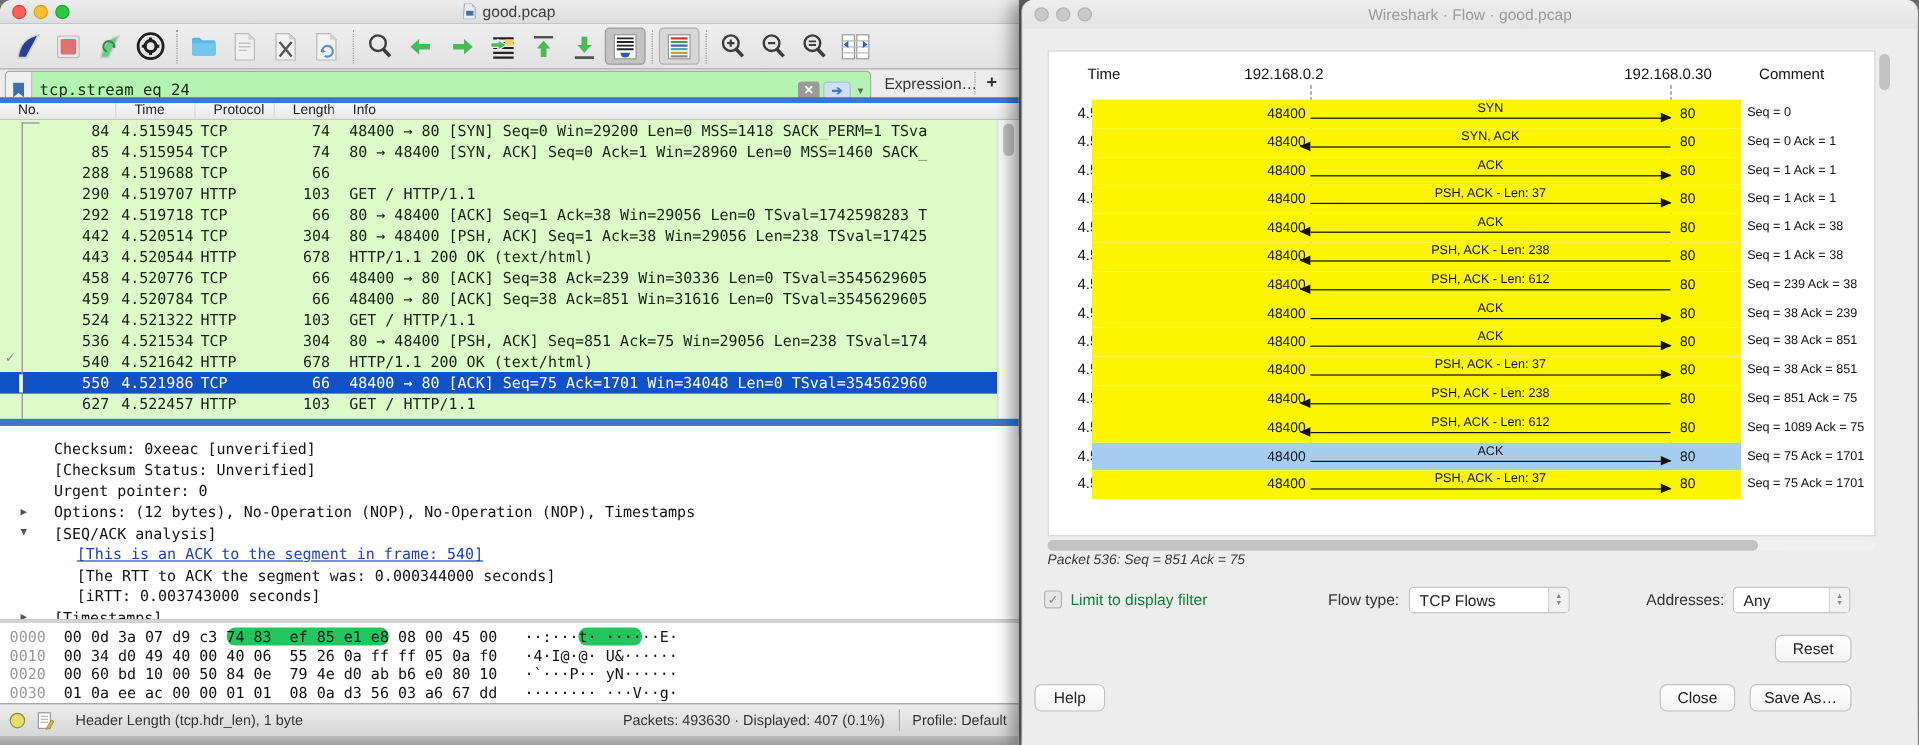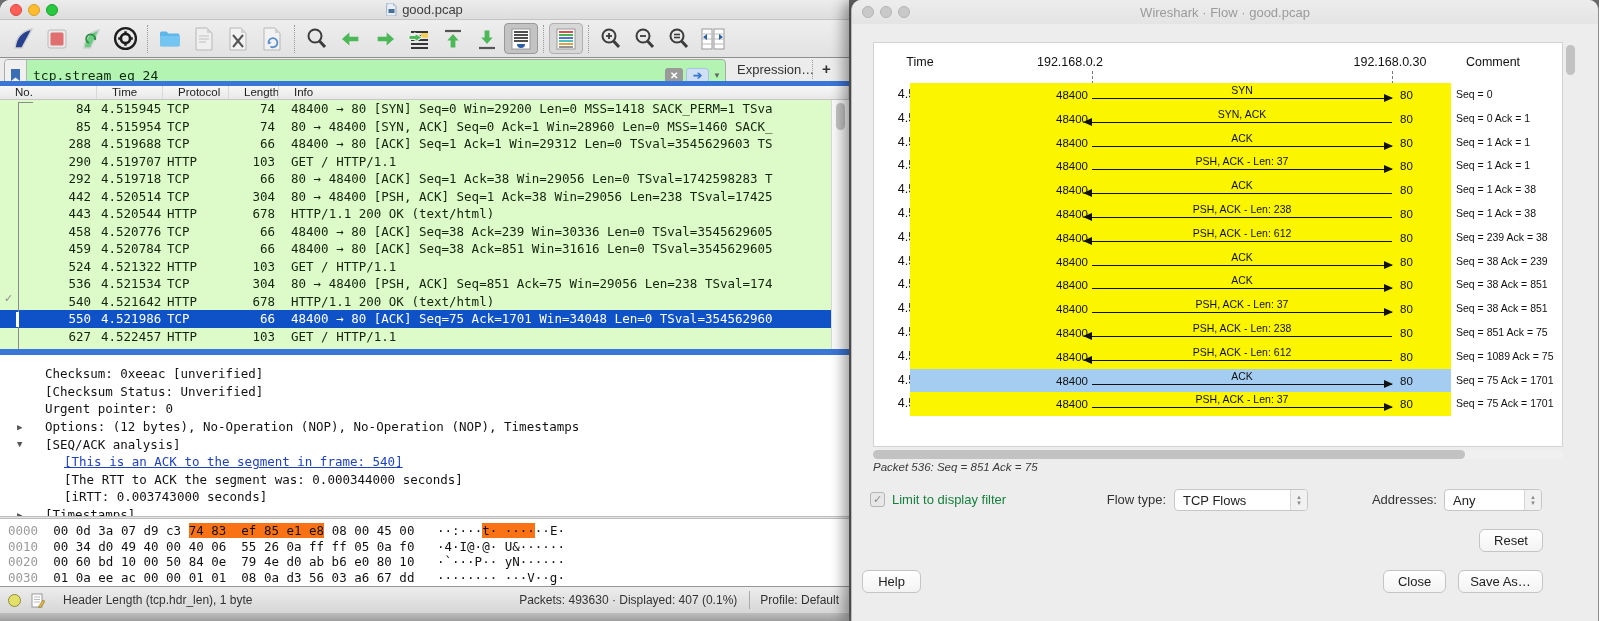--- a/index.html
+++ b/index.html
@@ -95,21 +95,21 @@
   .drow { position:relative; }
 
   #det-hex-sep { position:absolute; left:0; top:516px; width:849px; height:3px;
                  background:#e4e4e4; border-top:1px solid #bdbdbd; border-bottom:1px solid #bdbdbd; }
 
   #hexpane { position:absolute; left:0; top:519px; width:849px; height:67px; background:#fff;
              padding:4px 0 0 8px; overflow:hidden; }
   .hrow { font-family:"DejaVu Sans Mono", monospace; font-size:12.5px; line-height:15.6px;
           white-space:pre; color:#111; }
   .hrow .off { color:#9a9a9a; }
-  .hrow .hl { background:#f97316; }
+  .hrow .hl { background:#22c55e;border-radius:7px; }
 
   #statusbar { position:absolute; left:0; top:586px; width:849px; height:27px;
                background:linear-gradient(#ededed,#d6d6d6); border-top:1px solid #969696;
                display:flex; align-items:center; font-size:12px; color:#333; }
   #status-bottom-edge { position:absolute; left:0; top:613px; width:849px; height:8px;
                background:linear-gradient(#bdbdbd,#9e9e9e); }
   #expert-dot { width:13px; height:13px; border-radius:50%; background:#e3e06a;
                 border:1.5px solid #8f8c3f; margin-left:8px; flex:none; }
   #note-ico { margin-left:10px; flex:none; }
   #status-field { margin-left:18px; white-space:nowrap; overflow:hidden; flex:1; }
@@ -426,21 +426,20 @@
     <span class="c time">4.515954</span>
     <span class="c proto">TCP</span>
     <span class="c len">74</span>
     <span class="c info">80 → 48400 [SYN, ACK] Seq=0 Ack=1 Win=28960 Len=0 MSS=1460 SACK_</span>
   </div>
           <div class="prow">
     <span class="c no">288</span>
     <span class="c time">4.519688</span>
     <span class="c proto">TCP</span>
     <span class="c len">66</span>
-    <span class="c info">48400 → 80 [ACK] Seq=1 Ack=1 Win=29312 Len=0 TSval=3545629603 TS</span>
   </div>
           <div class="prow">
     <span class="c no">290</span>
     <span class="c time">4.519707</span>
     <span class="c proto">HTTP</span>
     <span class="c len">103</span>
     <span class="c info">GET / HTTP/1.1</span>
   </div>
           <div class="prow">
     <span class="c no">292</span>

